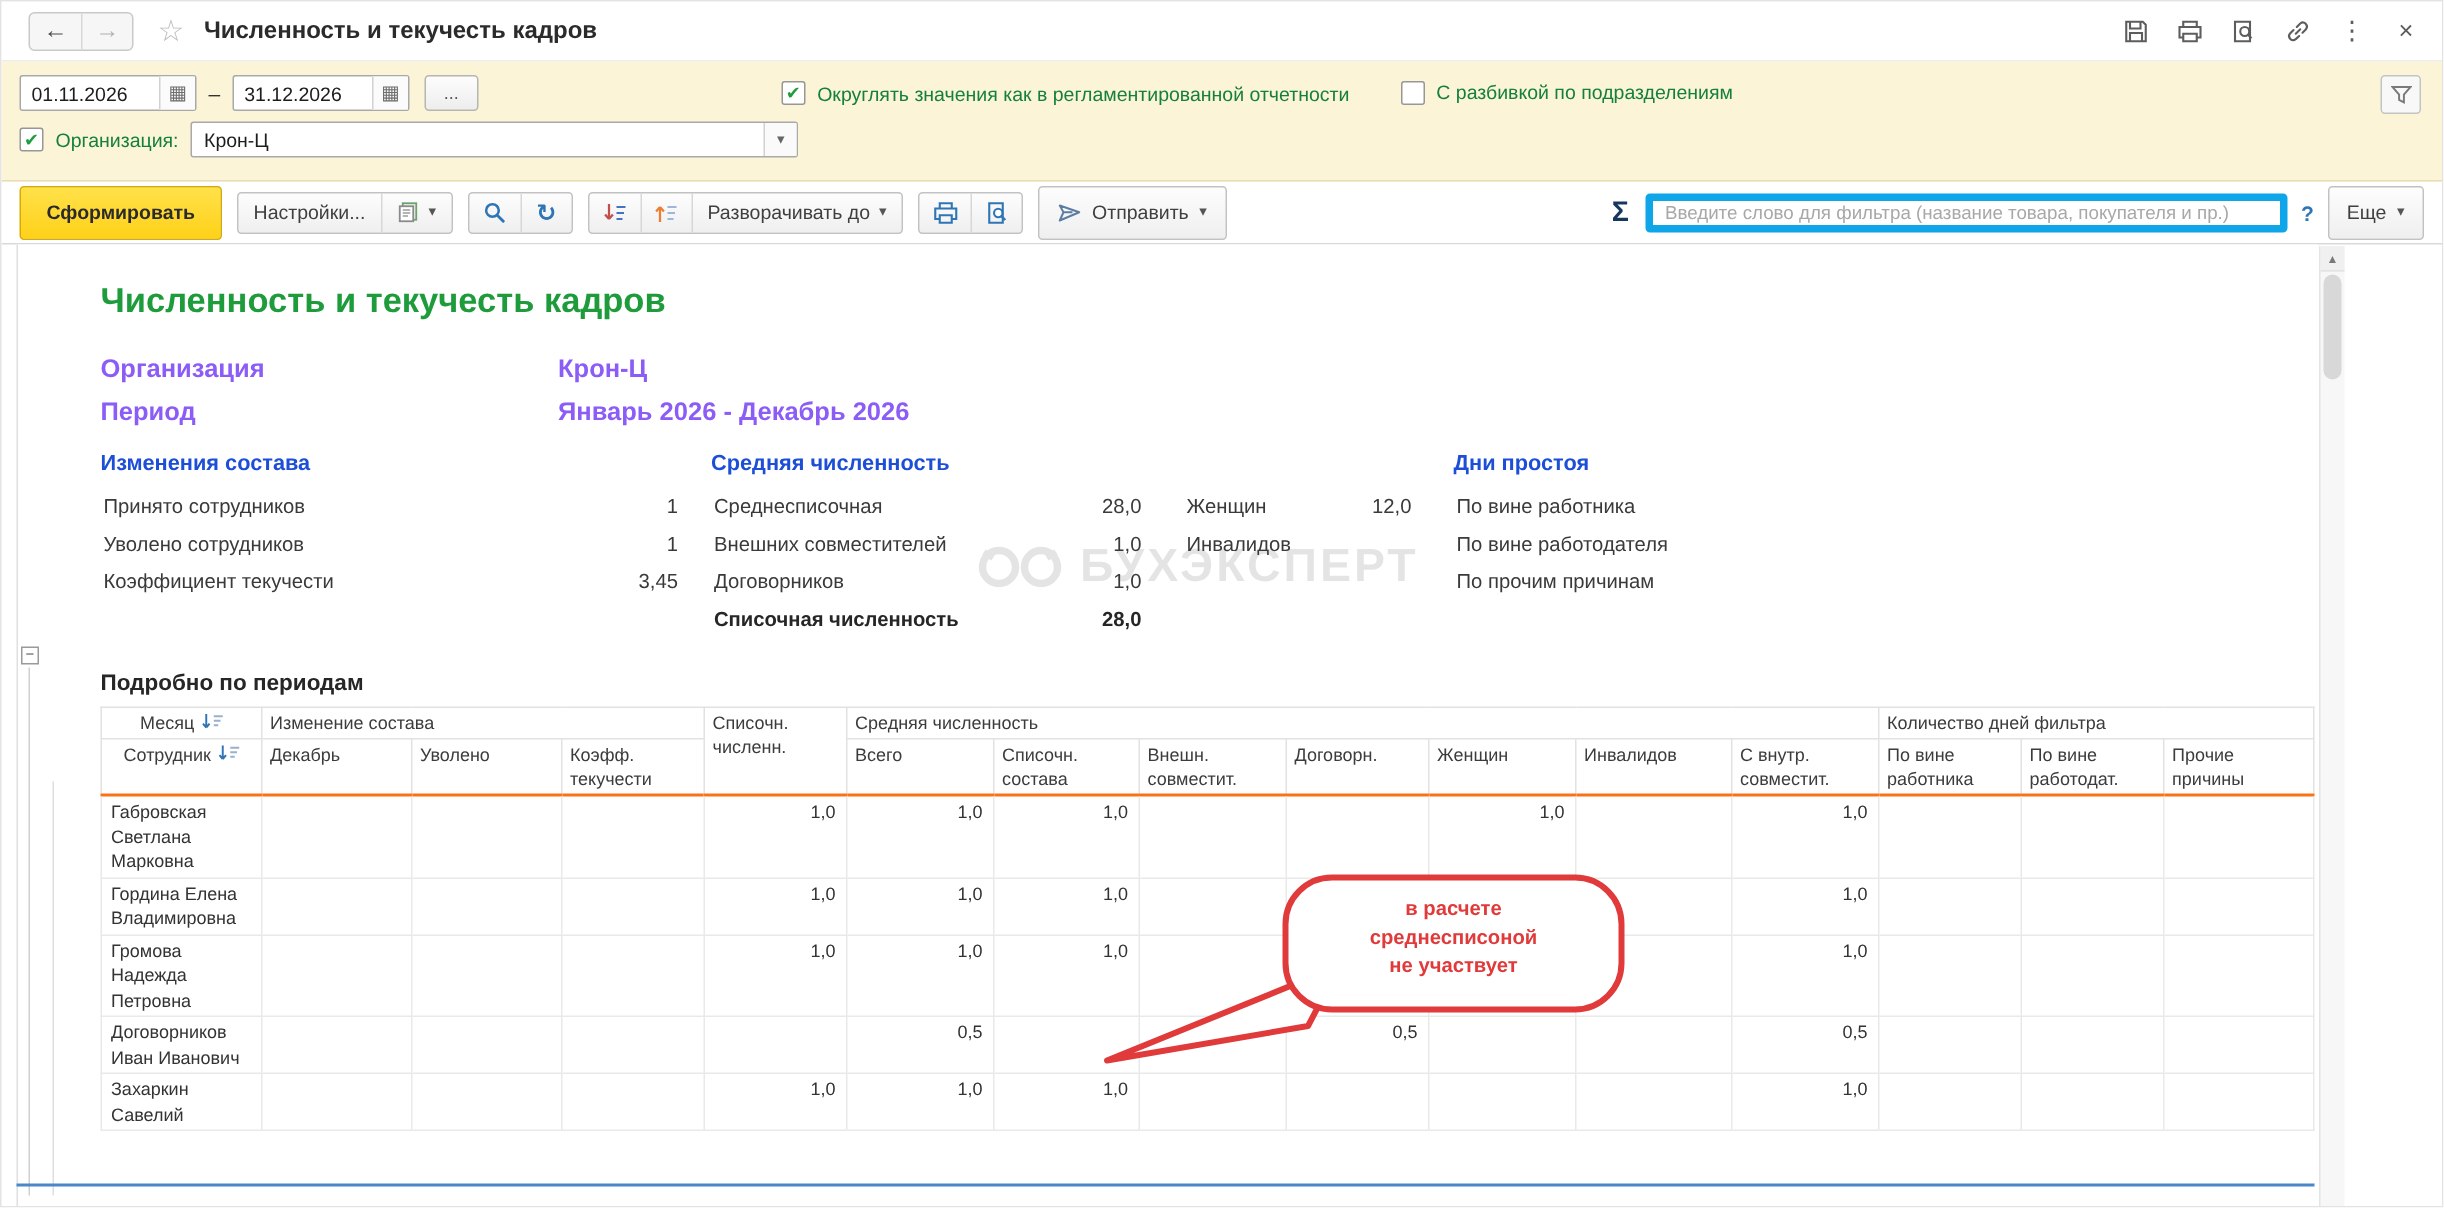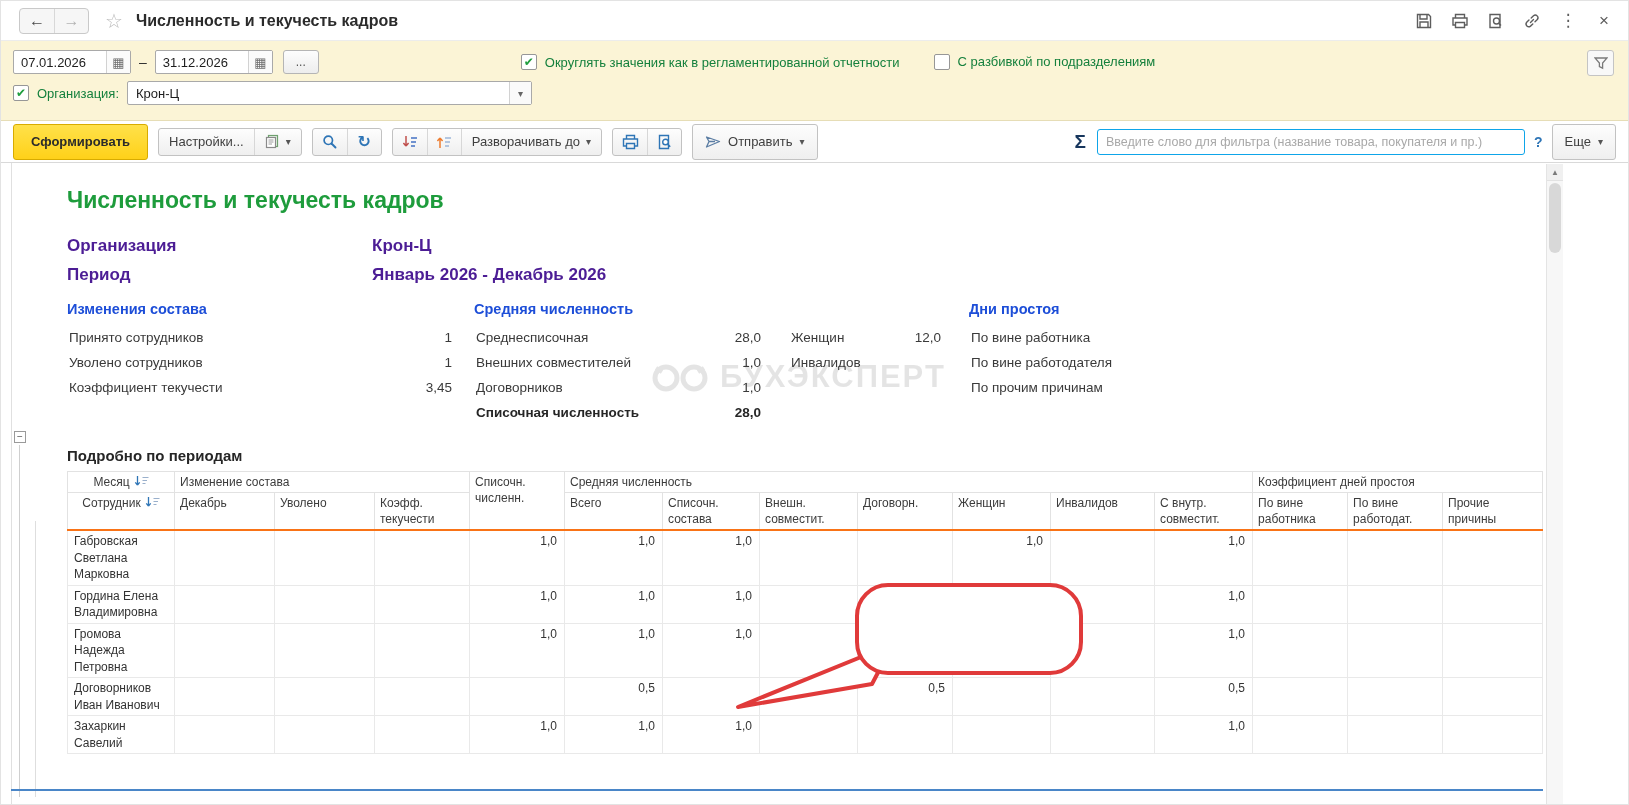--- a/index.html
+++ b/index.html
@@ -40,30 +40,30 @@
   .toolbar{height:42px;display:flex;align-items:center;padding:0 12px;gap:10px;border-bottom:1px solid #d9d9d9;background:#fff}
   .btn{height:36px;border:1px solid #c2c2c2;background:linear-gradient(#fdfdfd,#efefef);border-radius:3px;padding:0 12px;font-size:13px;color:#3f3f3f;display:flex;align-items:center;gap:7px;cursor:pointer;white-space:nowrap}
   .btn.primary{background:linear-gradient(#ffe14a,#ffd119);border-color:#d8ab00;font-weight:bold;color:#2b2b2b;padding:0 17px}
   .btngroup{display:flex;border:1px solid #c2c2c2;border-radius:3px;overflow:hidden;background:linear-gradient(#fdfdfd,#efefef)}
   .gbtn{height:26px;display:flex;align-items:center;justify-content:center;padding:0 10px;font-size:13px;color:#3f3f3f;cursor:pointer;gap:6px;border-left:1px solid #d7d7d7}
   .gbtn:first-child{border-left:none}
   .gbtn.icononly{width:34px;padding:0}
   .caret{font-size:10px;color:#555;line-height:1}
   .tb-right{margin-left:auto;display:flex;align-items:center;gap:9px}
   .sigma{font-size:19px;font-weight:bold;color:#17365d;margin-right:2px}
-  .filter-input{width:428px;height:26px;border:1px solid #0ea5e9;border-radius:3px;padding:0 8px;font-size:12.5px;color:#333;font-family:inherit}
+  .filter-input{width:428px;height:26px;border:5px solid #0ea5e9;border-radius:3px;padding:0 8px;font-size:12.5px;color:#333;font-family:inherit}
   .filter-input::placeholder{color:#a8a8a8}
   .help{color:#2e75b6;font-weight:bold;font-size:14px;cursor:pointer}
 
   
   .report{position:absolute;left:10px;top:162px;width:1534px;height:643px;background:#fff;border-left:1px solid #e0e0e0}
   .content{position:relative;z-index:1;margin-left:55px;padding-top:24px;width:1479px}
   .rtitle{font-size:23px;font-weight:bold;color:#1e9c3c}
   .kv{display:grid;grid-template-columns:305px auto;row-gap:9px;margin-top:22px}
-  .kv div{font-size:17px;font-weight:bold;color:#4c1d95}
+  .kv div{font-size:17px;font-weight:bold;color:#8b5cf6}
   .summary{display:flex;margin-top:16px;align-items:flex-start}
   .sum-col{flex:none}
   .c1{width:385px}.c2{width:287px;margin-left:22px}.c3{width:152px;margin-left:28px}.c4{width:310px;margin-left:28px}
   .sum-title{font-size:14.5px;font-weight:bold;color:#1d4ed8;height:24px}
   .sum-item{display:flex;justify-content:space-between;font-size:13.5px;color:#3a3a3a;height:25px;align-items:center}
   .sum-item .sum-label{padding-left:2px}
   .sum-item.total{font-weight:bold;color:#262626}
   .details-title{margin-top:22px;font-size:15px;font-weight:bold;color:#262626}
   .tbl{border-collapse:collapse;margin-top:7px;table-layout:fixed;width:1475px;font-size:12px}
   .tbl th{font-weight:normal;color:#3c3c3c;text-align:left;vertical-align:top;border:1px solid #e2e2e2;padding:2px 5px;line-height:16px;background:#fff}
@@ -136,21 +136,21 @@
           </svg>
       </span>
       <span class="aicon glyph">⋮</span>
       <span class="aicon glyph">×</span>
     </div>
   </div>
 
   <div class="filterband">
     <div class="frow frow1">
       <div class="date-input">
-        <span class="date-text">07.01.2026</span>
+        <span class="date-text">01.11.2026</span>
         <span class="cal-btn">▦</span>
       </div>
       <span class="range-sep">–</span>
       <div class="date-input">
         <span class="date-text">31.12.2026</span>
         <span class="cal-btn">▦</span>
       </div>
       <button class="dots-btn">...</button>
 
       <div style="display:flex;align-items:center;margin-left:202px">
@@ -380,21 +380,21 @@
                   <span>Месяц</span>
                   <svg class="sorticon" width="15" height="13" viewBox="0 0 15 13">
                     <path d="M3.5 1v9M3.5 10L1.3 7.4M3.5 10l2.2-2.6" stroke="#2e75b6" stroke-width="1.3" fill="none"></path>
                     <path d="M8.5 2.5h6M8.5 5.5h4.5M8.5 8.5h3" stroke="#9ab0cc" stroke-width="1.2"></path>
                   </svg>
                 </div>
               </th>
               <th colspan="3">Изменение состава</th>
               <th rowspan="2" class="span2">Списочн. численн.</th>
               <th colspan="7">Средняя численность</th>
-              <th colspan="3">Коэффициент дней простоя</th>
+              <th colspan="3">Количество дней фильтра</th>
             </tr>
             <tr class="h2">
               <th>
                 <div class="hflex">
                   <span>Сотрудник</span>
                   <svg class="sorticon" width="15" height="13" viewBox="0 0 15 13">
                     <path d="M3.5 1v9M3.5 10L1.3 7.4M3.5 10l2.2-2.6" stroke="#2e75b6" stroke-width="1.3" fill="none"></path>
                     <path d="M8.5 2.5h6M8.5 5.5h4.5M8.5 8.5h3" stroke="#9ab0cc" stroke-width="1.2"></path>
                   </svg>
                 </div>
@@ -502,20 +502,25 @@
             </tr>
           </tbody>
         </table>
     </div>
   </div>
 
   <svg class="callout-svg" width="430" height="170" viewBox="700 550 430 170">
     <polygon points="737,701 892,638 871,678" fill="#fff" stroke="#e03a3a" stroke-width="4" stroke-linejoin="round"></polygon>
     <rect x="856" y="579" width="224" height="88" rx="31" fill="#fff" stroke="#e03a3a" stroke-width="4"></rect>
   </svg>
+  <div class="callout-text">
+    <span>в расчете</span>
+    <span>среднесписоной</span>
+    <span>не участвует</span>
+  </div>
 
   <div class="vscroll">
     <div class="vs-up">▲</div>
     <div class="vs-thumb"></div>
   </div>
 
   <div class="bottom-line"></div>
 </div>
 
 </body></html>

